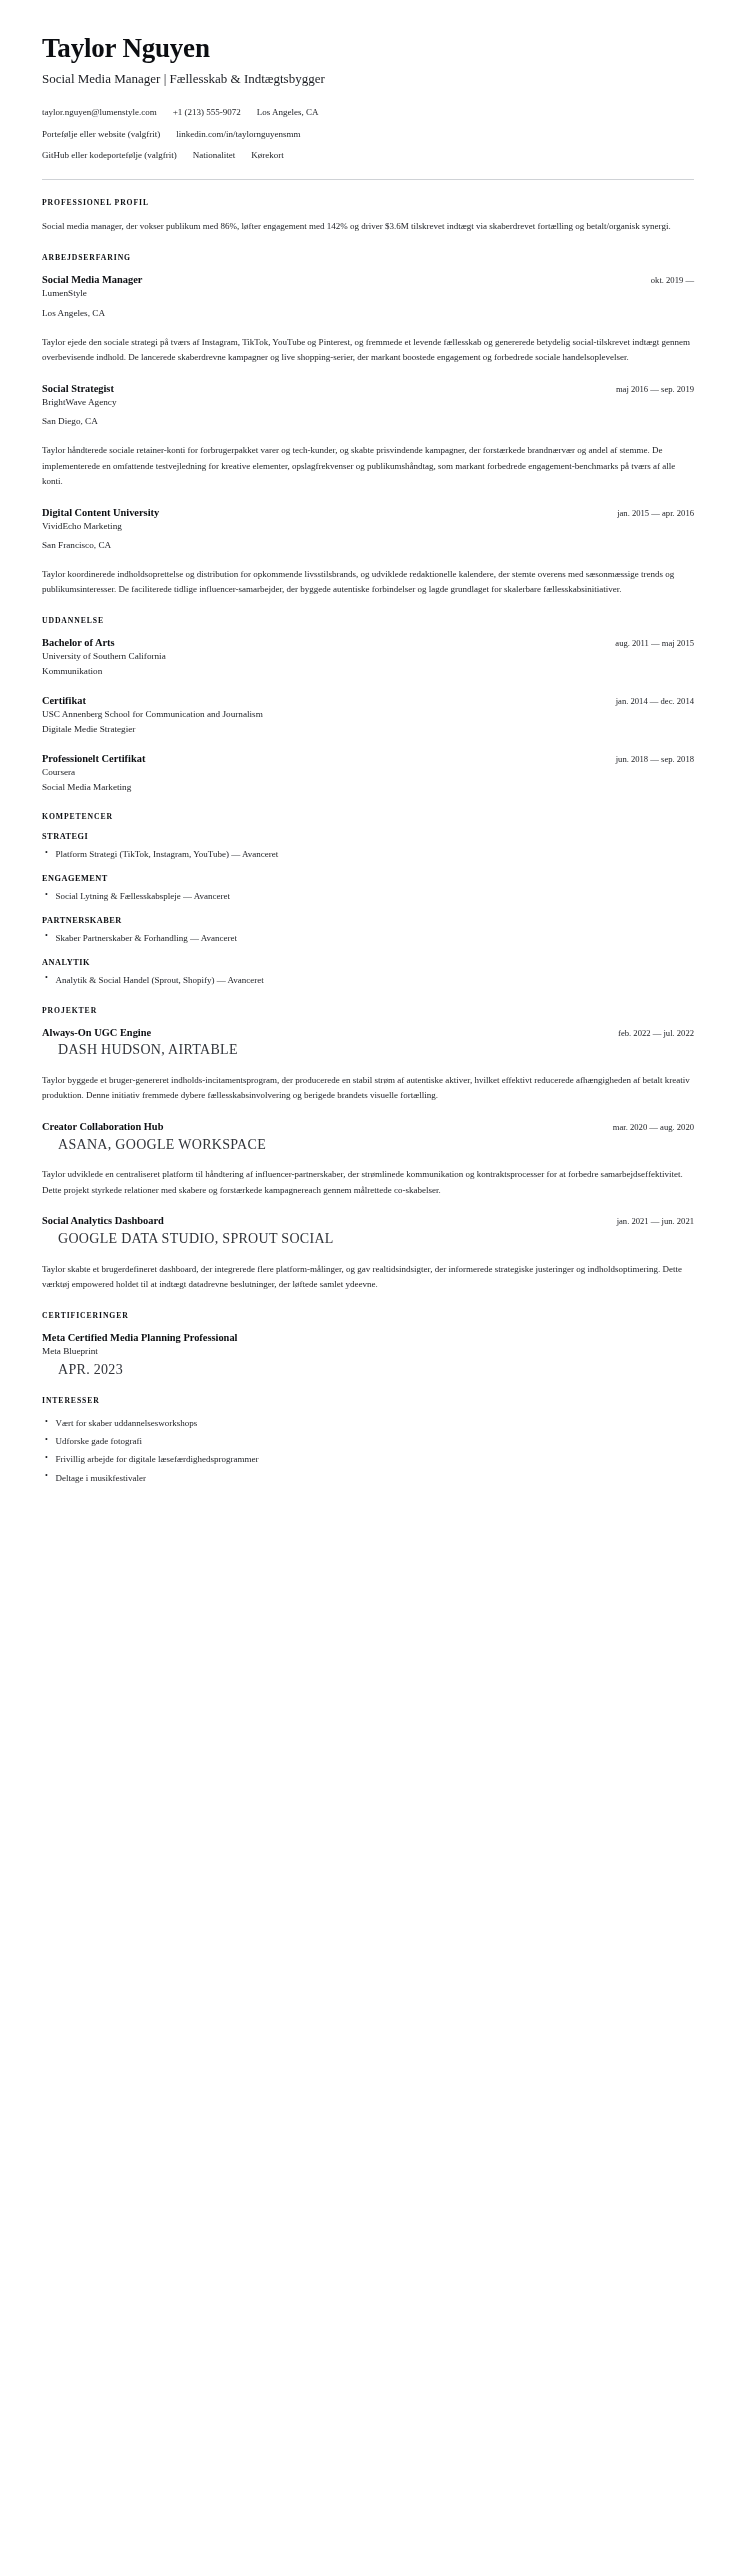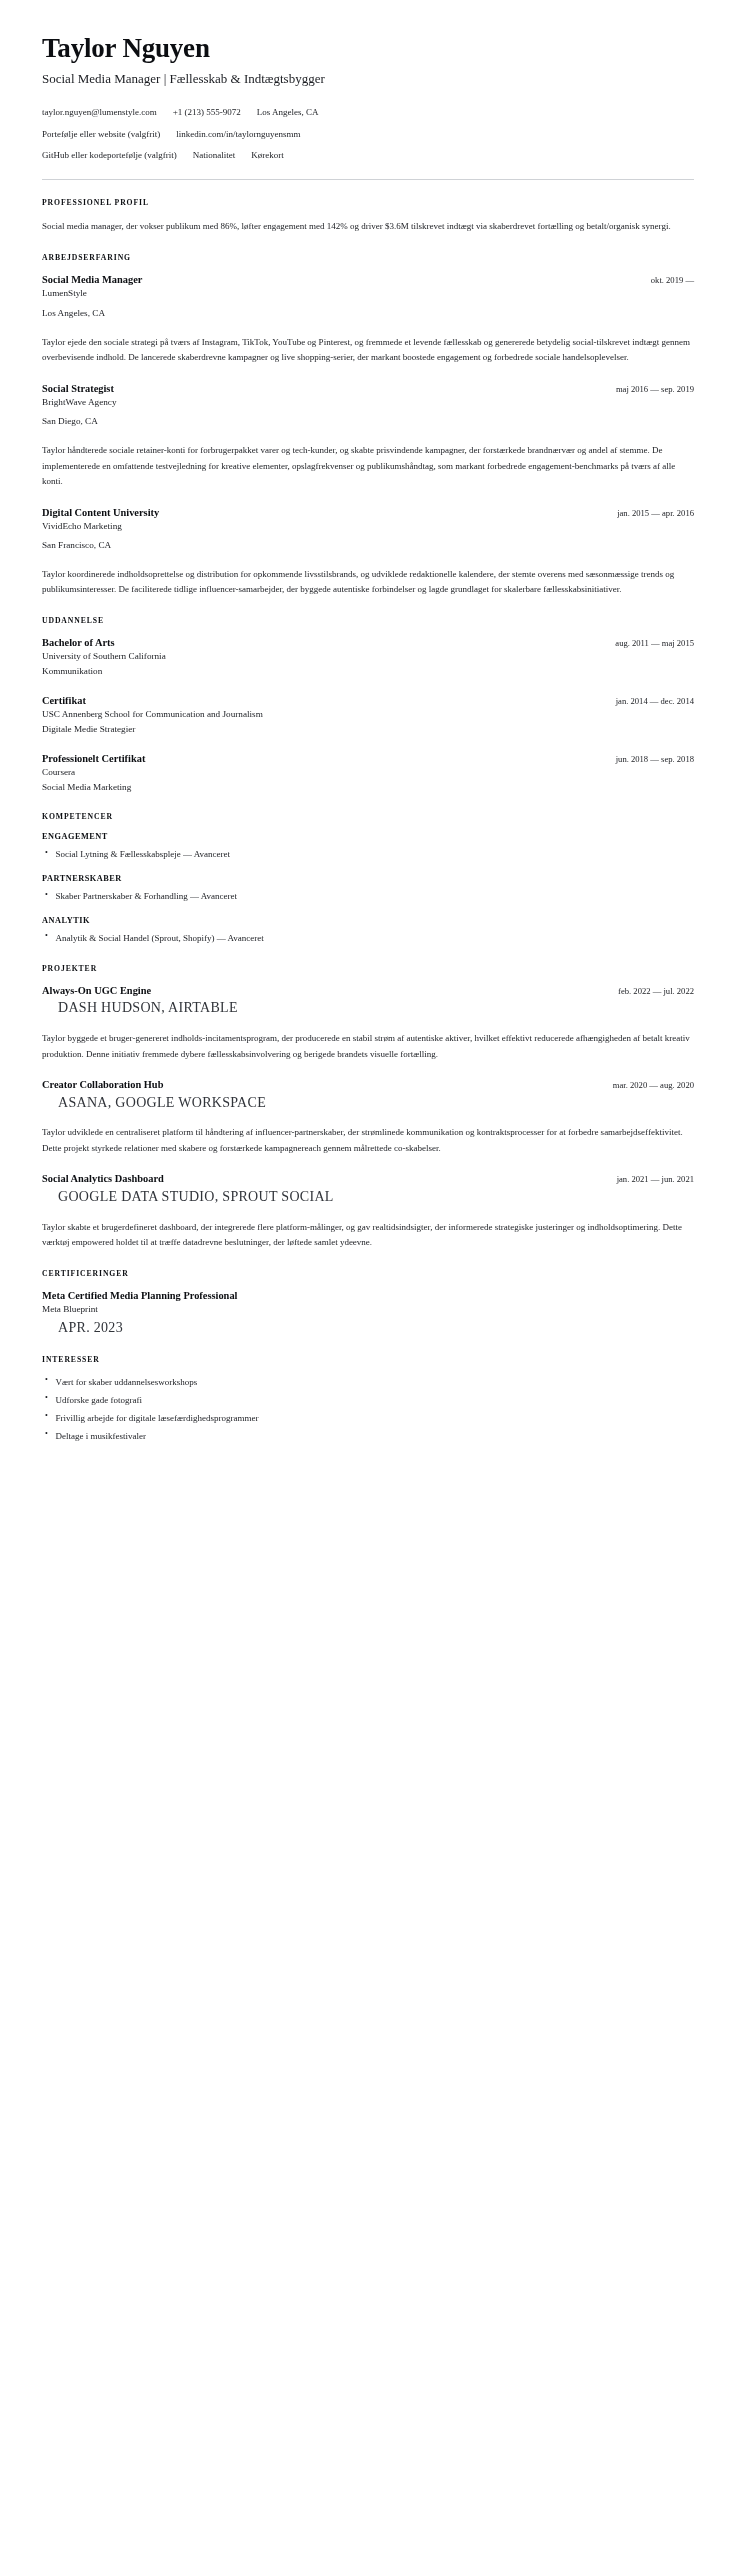--- a/index.html
+++ b/index.html
@@ -254,20 +254,26 @@
         <div class="entry-date">jun. 2018 — sep. 2018</div>
       </div>
       <div class="entry-org">Coursera</div>
       <div class="entry-sub">Social Media Marketing</div>
     </div>
   </section>
 
   <section class="section">
     <h2 class="section-title">KOMPETENCER</h2>
 
+    <div class="skill-group">
+      <h3 class="skill-group-title">STRATEGI</h3>
+      <ul class="bullets">
+        <li>Platform Strategi (TikTok, Instagram, YouTube) — Avanceret</li>
+      </ul>
+    </div>
 
     <div class="skill-group">
       <h3 class="skill-group-title">ENGAGEMENT</h3>
       <ul class="bullets">
         <li>Social Lytning &amp; Fællesskabspleje — Avanceret</li>
       </ul>
     </div>
 
     <div class="skill-group">
       <h3 class="skill-group-title">PARTNERSKABER</h3>
@@ -305,21 +311,21 @@
       <div class="entry-meta">ASANA, GOOGLE WORKSPACE</div>
       <p class="entry-body">Taylor udviklede en centraliseret platform til håndtering af influencer-partnerskaber, der strømlinede kommunikation og kontraktsprocesser for at forbedre samarbejdseffektivitet. Dette projekt styrkede relationer med skabere og forstærkede kampagnereach gennem målrettede co-skabelser.</p>
     </div>
 
     <div class="entry">
       <div class="entry-head">
         <div class="entry-title">Social Analytics Dashboard</div>
         <div class="entry-date">jan. 2021 — jun. 2021</div>
       </div>
       <div class="entry-meta">GOOGLE DATA STUDIO, SPROUT SOCIAL</div>
-      <p class="entry-body">Taylor skabte et brugerdefineret dashboard, der integrerede flere platform-målinger, og gav realtidsindsigter, der informerede strategiske justeringer og indholdsoptimering. Dette værktøj empowered holdet til at træffe datadrevne beslutninger, der løftede samlet ydeevne.</p>
+      <p class="entry-body">Taylor skabte et brugerdefineret dashboard, der integrerede flere platform-målinger, og gav realtidsindsigter, der informerede strategiske justeringer og indholdsoptimering. Dette værktøj empowered holdet til at indtægt datadrevne beslutninger, der løftede samlet ydeevne.</p>
     </div>
   </section>
 
   <section class="section">
     <h2 class="section-title">CERTIFICERINGER</h2>
 
     <div class="entry">
       <div class="entry-title">Meta Certified Media Planning Professional</div>
       <div class="entry-org">Meta Blueprint</div>
       <div class="entry-meta">APR. 2023</div>

